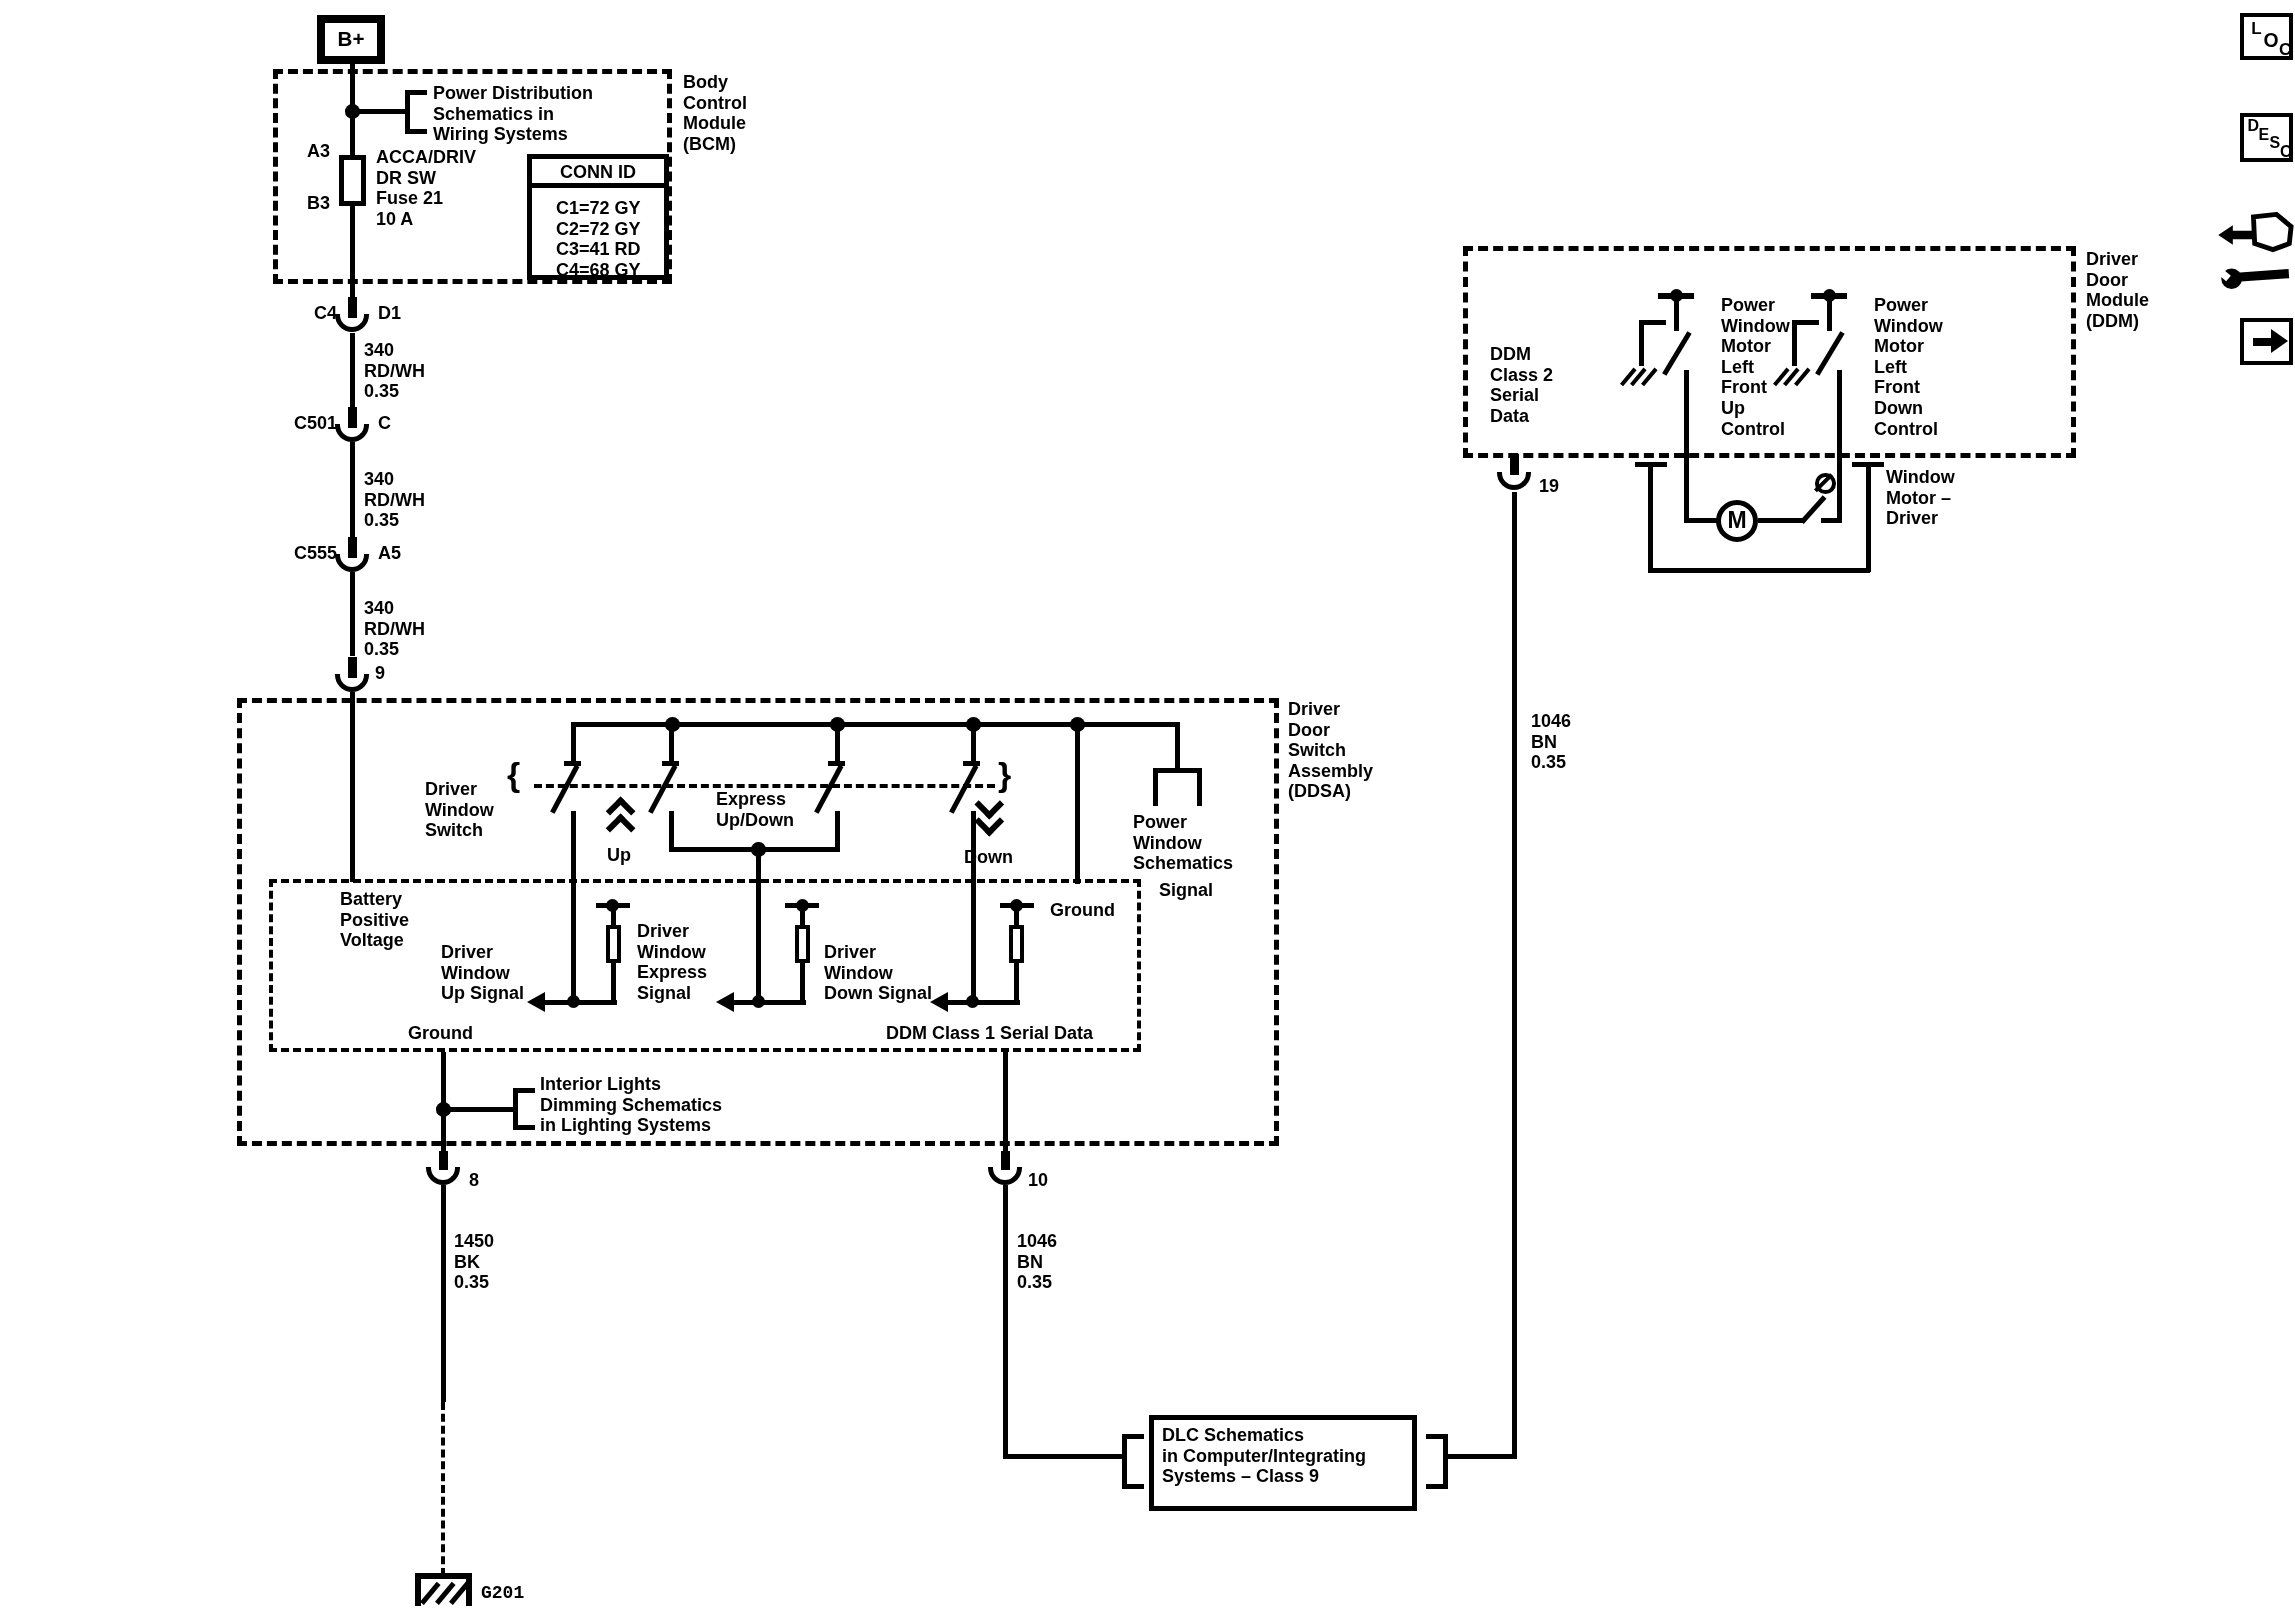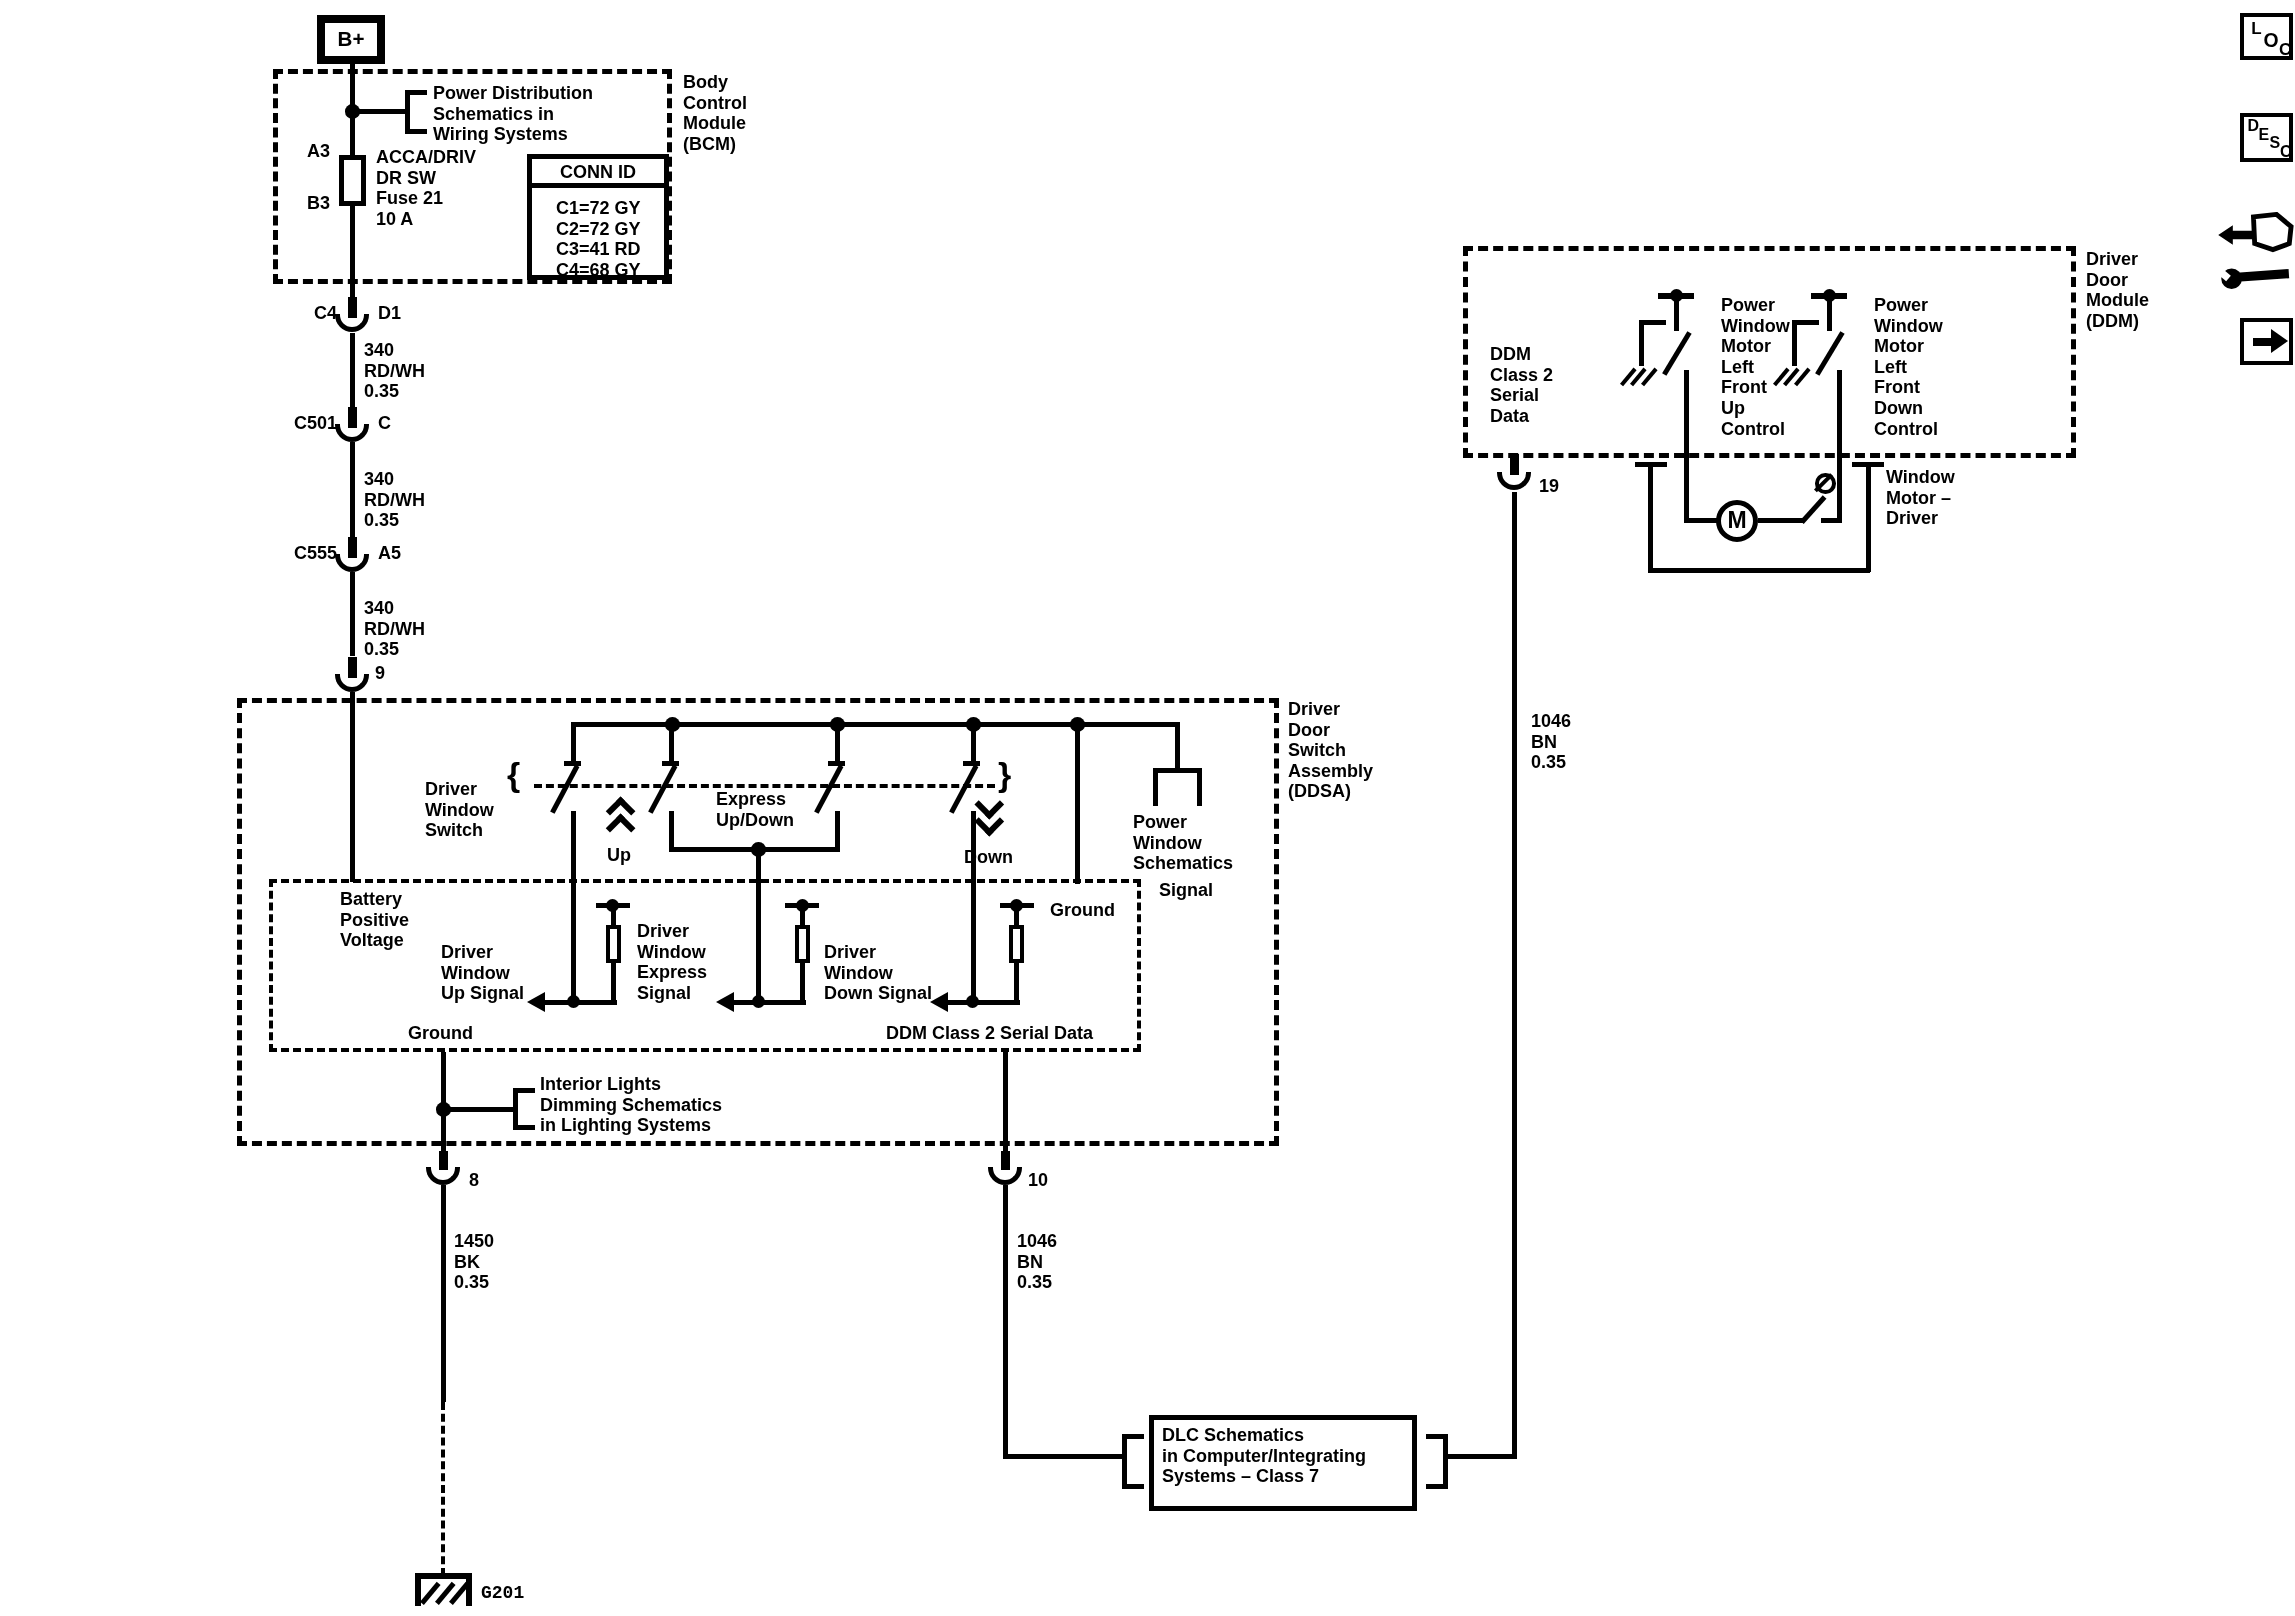--- a/index.html
+++ b/index.html
@@ -231,21 +231,21 @@
   <div class="ln" style="left:946px;top:1000px;width:74px;height:4.9px;"></div>
   <div class="sdot" style="left:966px;top:995px;"></div>
   <div class="lb" style="left:824px;top:942px;">
     <div>Driver</div>
       <div>Window</div>
       <div>Down Signal</div>
   </div>
   <div class="lb" style="left:1050px;top:900px;">Ground</div>
 
   <div class="lb" style="left:408px;top:1023px;">Ground</div>
-  <div class="lb" style="left:886px;top:1023px;">DDM Class 2 Serial Data</div>
+  <div class="lb" style="left:886px;top:1023px;">DDM Class 1 Serial Data</div>
 
   <div class="ln" style="left:441px;top:1052px;width:4.9px;height:102px;"></div>
   <div class="dot" style="left:436px;top:1102px;"></div>
   <div class="ln" style="left:446px;top:1107px;width:68px;height:4.9px;"></div>
   <div class="ln" style="left:513px;top:1088px;width:4.9px;height:42px;"></div>
   <div class="ln" style="left:513px;top:1088px;width:22px;height:4.9px;"></div>
   <div class="ln" style="left:513px;top:1125px;width:22px;height:4.9px;"></div>
   <div class="lb" style="left:540px;top:1074px;">
     <div>Interior Lights</div>
       <div>Dimming Schematics</div>
@@ -283,21 +283,21 @@
       <div>0.35</div>
   </div>
   <div class="ln" style="left:1003px;top:1454px;width:120px;height:4.9px;"></div>
   <div class="ln" style="left:1122px;top:1434px;width:4.9px;height:55px;"></div>
   <div class="ln" style="left:1122px;top:1434px;width:22px;height:4.9px;"></div>
   <div class="ln" style="left:1122px;top:1484px;width:22px;height:4.9px;"></div>
   <div class="box" style="left:1149px;top:1415px;width:268px;height:96px;"></div>
   <div class="lb" style="left:1162px;top:1425px;">
     <div>DLC Schematics</div>
       <div>in Computer/Integrating</div>
-      <div>Systems – Class 7</div>
+      <div>Systems – Class 9</div>
   </div>
   <div class="ln" style="left:1443px;top:1434px;width:4.9px;height:55px;"></div>
   <div class="ln" style="left:1426px;top:1434px;width:22px;height:4.9px;"></div>
   <div class="ln" style="left:1426px;top:1484px;width:22px;height:4.9px;"></div>
   <div class="ln" style="left:1448px;top:1454px;width:69px;height:4.9px;"></div>
 
   <div class="ln" style="left:1512px;top:492px;width:4.9px;height:967px;"></div>
   <div class="lb" style="left:1531px;top:711px;">
     <div>1046</div>
       <div>BN</div>

